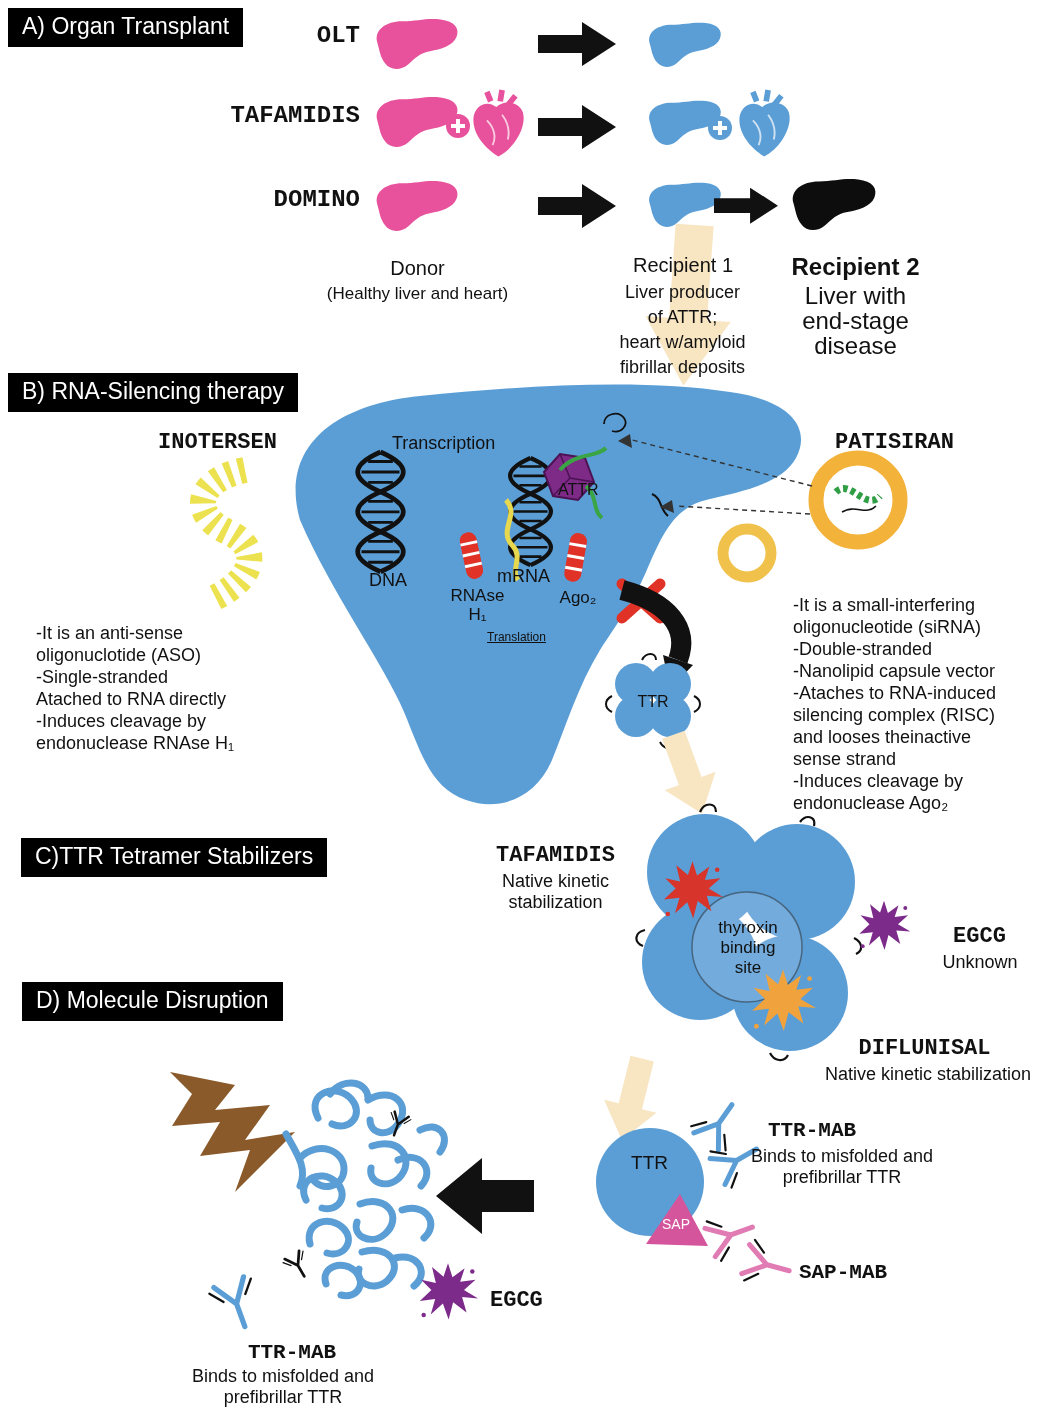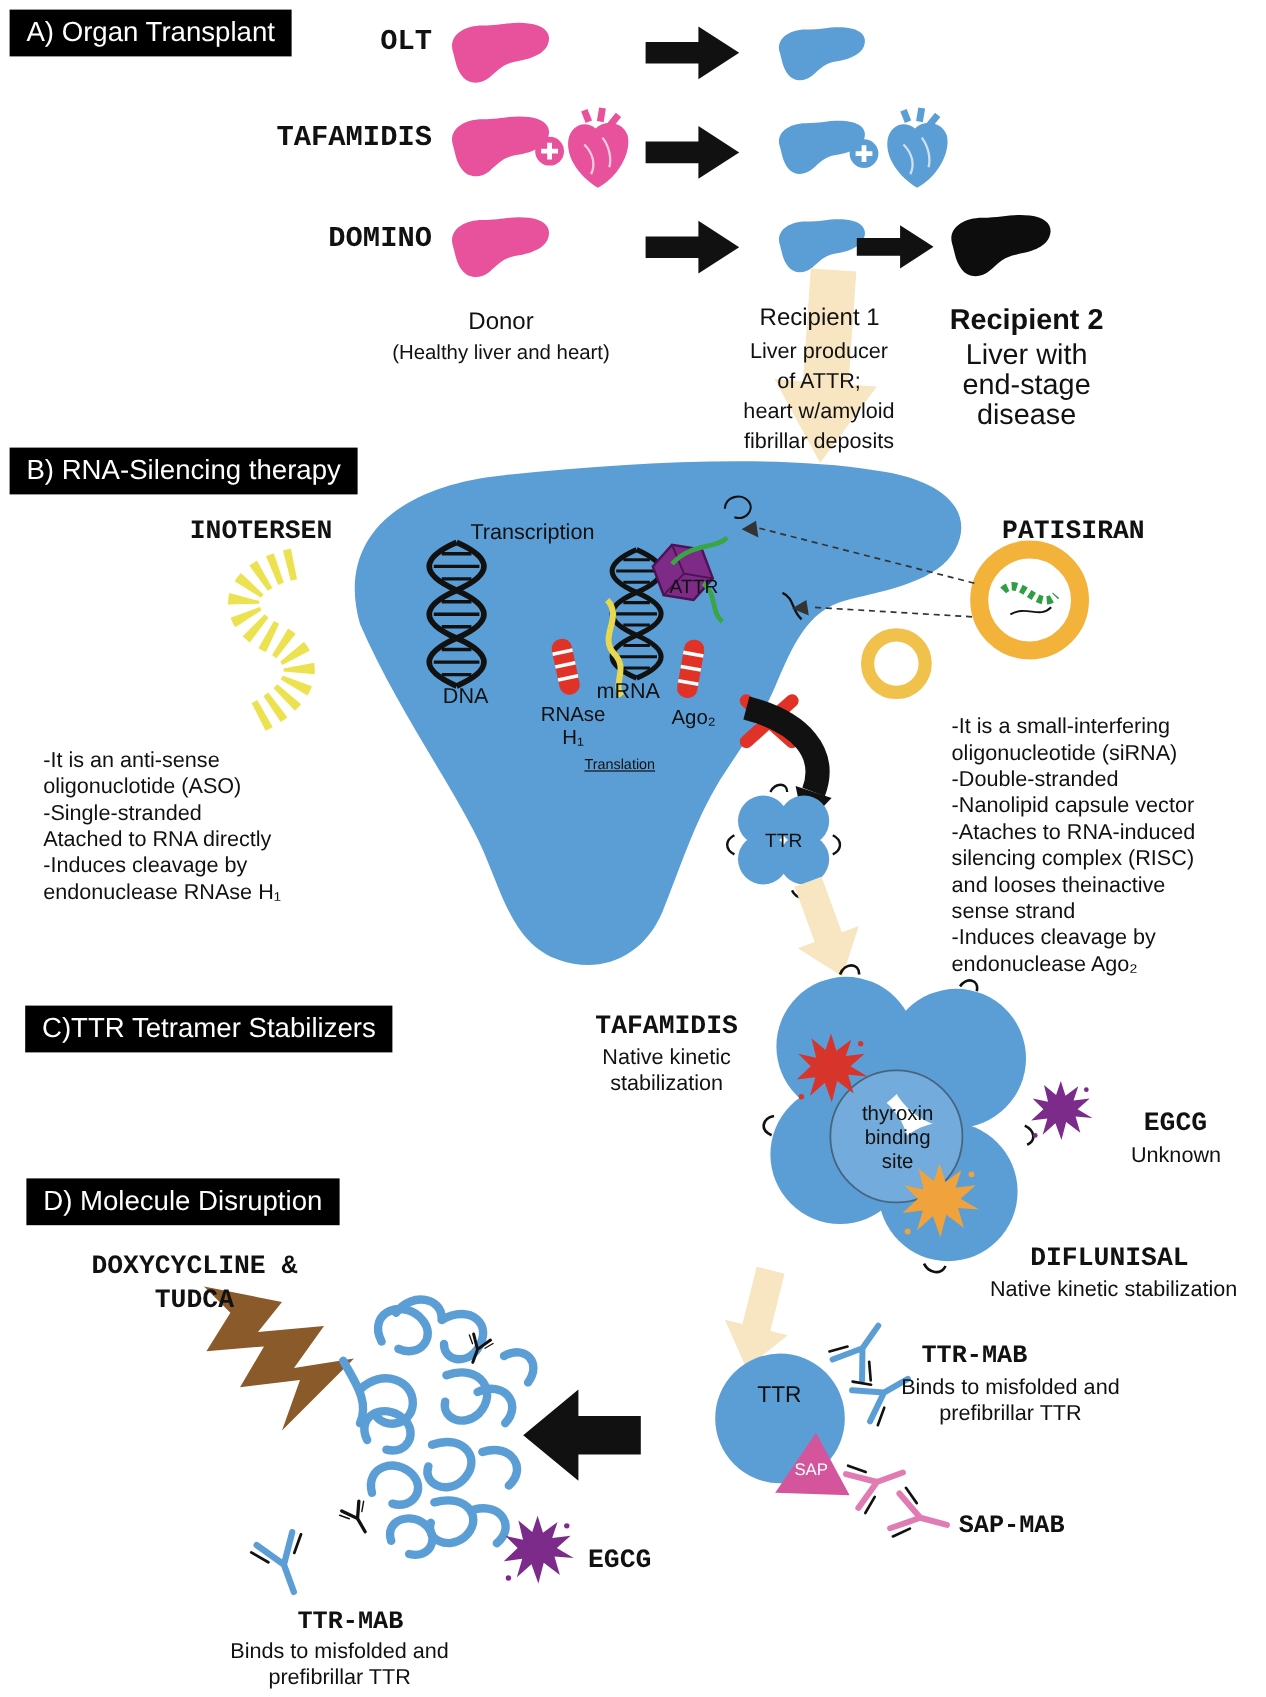--- a/index.html
+++ b/index.html
@@ -235,22 +235,20 @@
 stabilization</div>
 <div class="txt center" style="left:702px; top:918px; width:92px; font-size:17px; line-height:20px;">thyroxin
 binding
 site</div>
 <div class="txt bold center" style="left:932px; top:924px; width:95px; font-size:22px;">EGCG</div>
 <div class="txt center" style="left:925px; top:952px; width:110px; font-size:18px;">Unknown</div>
 <div class="txt bold center" style="left:832px; top:1036px; width:185px; font-size:22px;">DIFLUNISAL</div>
 <div class="txt center" style="left:808px; top:1064px; width:240px; font-size:18px;">Native kinetic stabilization</div>
 
 <div class="titlebox" style="left:22px; top:982px;">D) Molecule Disruption</div>
-<div class="txt bold center" style="left:42px; top:1042px; width:240px; font-size:22px; line-height:28px;">DOXYCYCLINE &amp;
-TUDCA</div>
 <div class="txt center" style="left:612px; top:1152px; width:75px; font-size:19px;">TTR</div>
 <div class="txt center" style="left:652px; top:1216px; width:48px; font-size:14px; color:#fff;">SAP</div>
 <div class="txt bold center" style="left:742px; top:1118px; width:140px; font-size:21px;">TTR-MAB</div>
 <div class="txt center" style="left:712px; top:1146px; width:260px; font-size:18px; line-height:21px;">Binds to misfolded and
 prefibrillar TTR</div>
 <div class="txt bold center" style="left:768px; top:1260px; width:150px; font-size:21px;">SAP-MAB</div>
 <div class="txt bold" style="left:490px; top:1288px; width:95px; font-size:22px;">EGCG</div>
 <div class="txt bold center" style="left:222px; top:1340px; width:140px; font-size:21px;">TTR-MAB</div>
 <div class="txt center" style="left:158px; top:1366px; width:250px; font-size:18px; line-height:21px;">Binds to misfolded and
 prefibrillar TTR</div>

